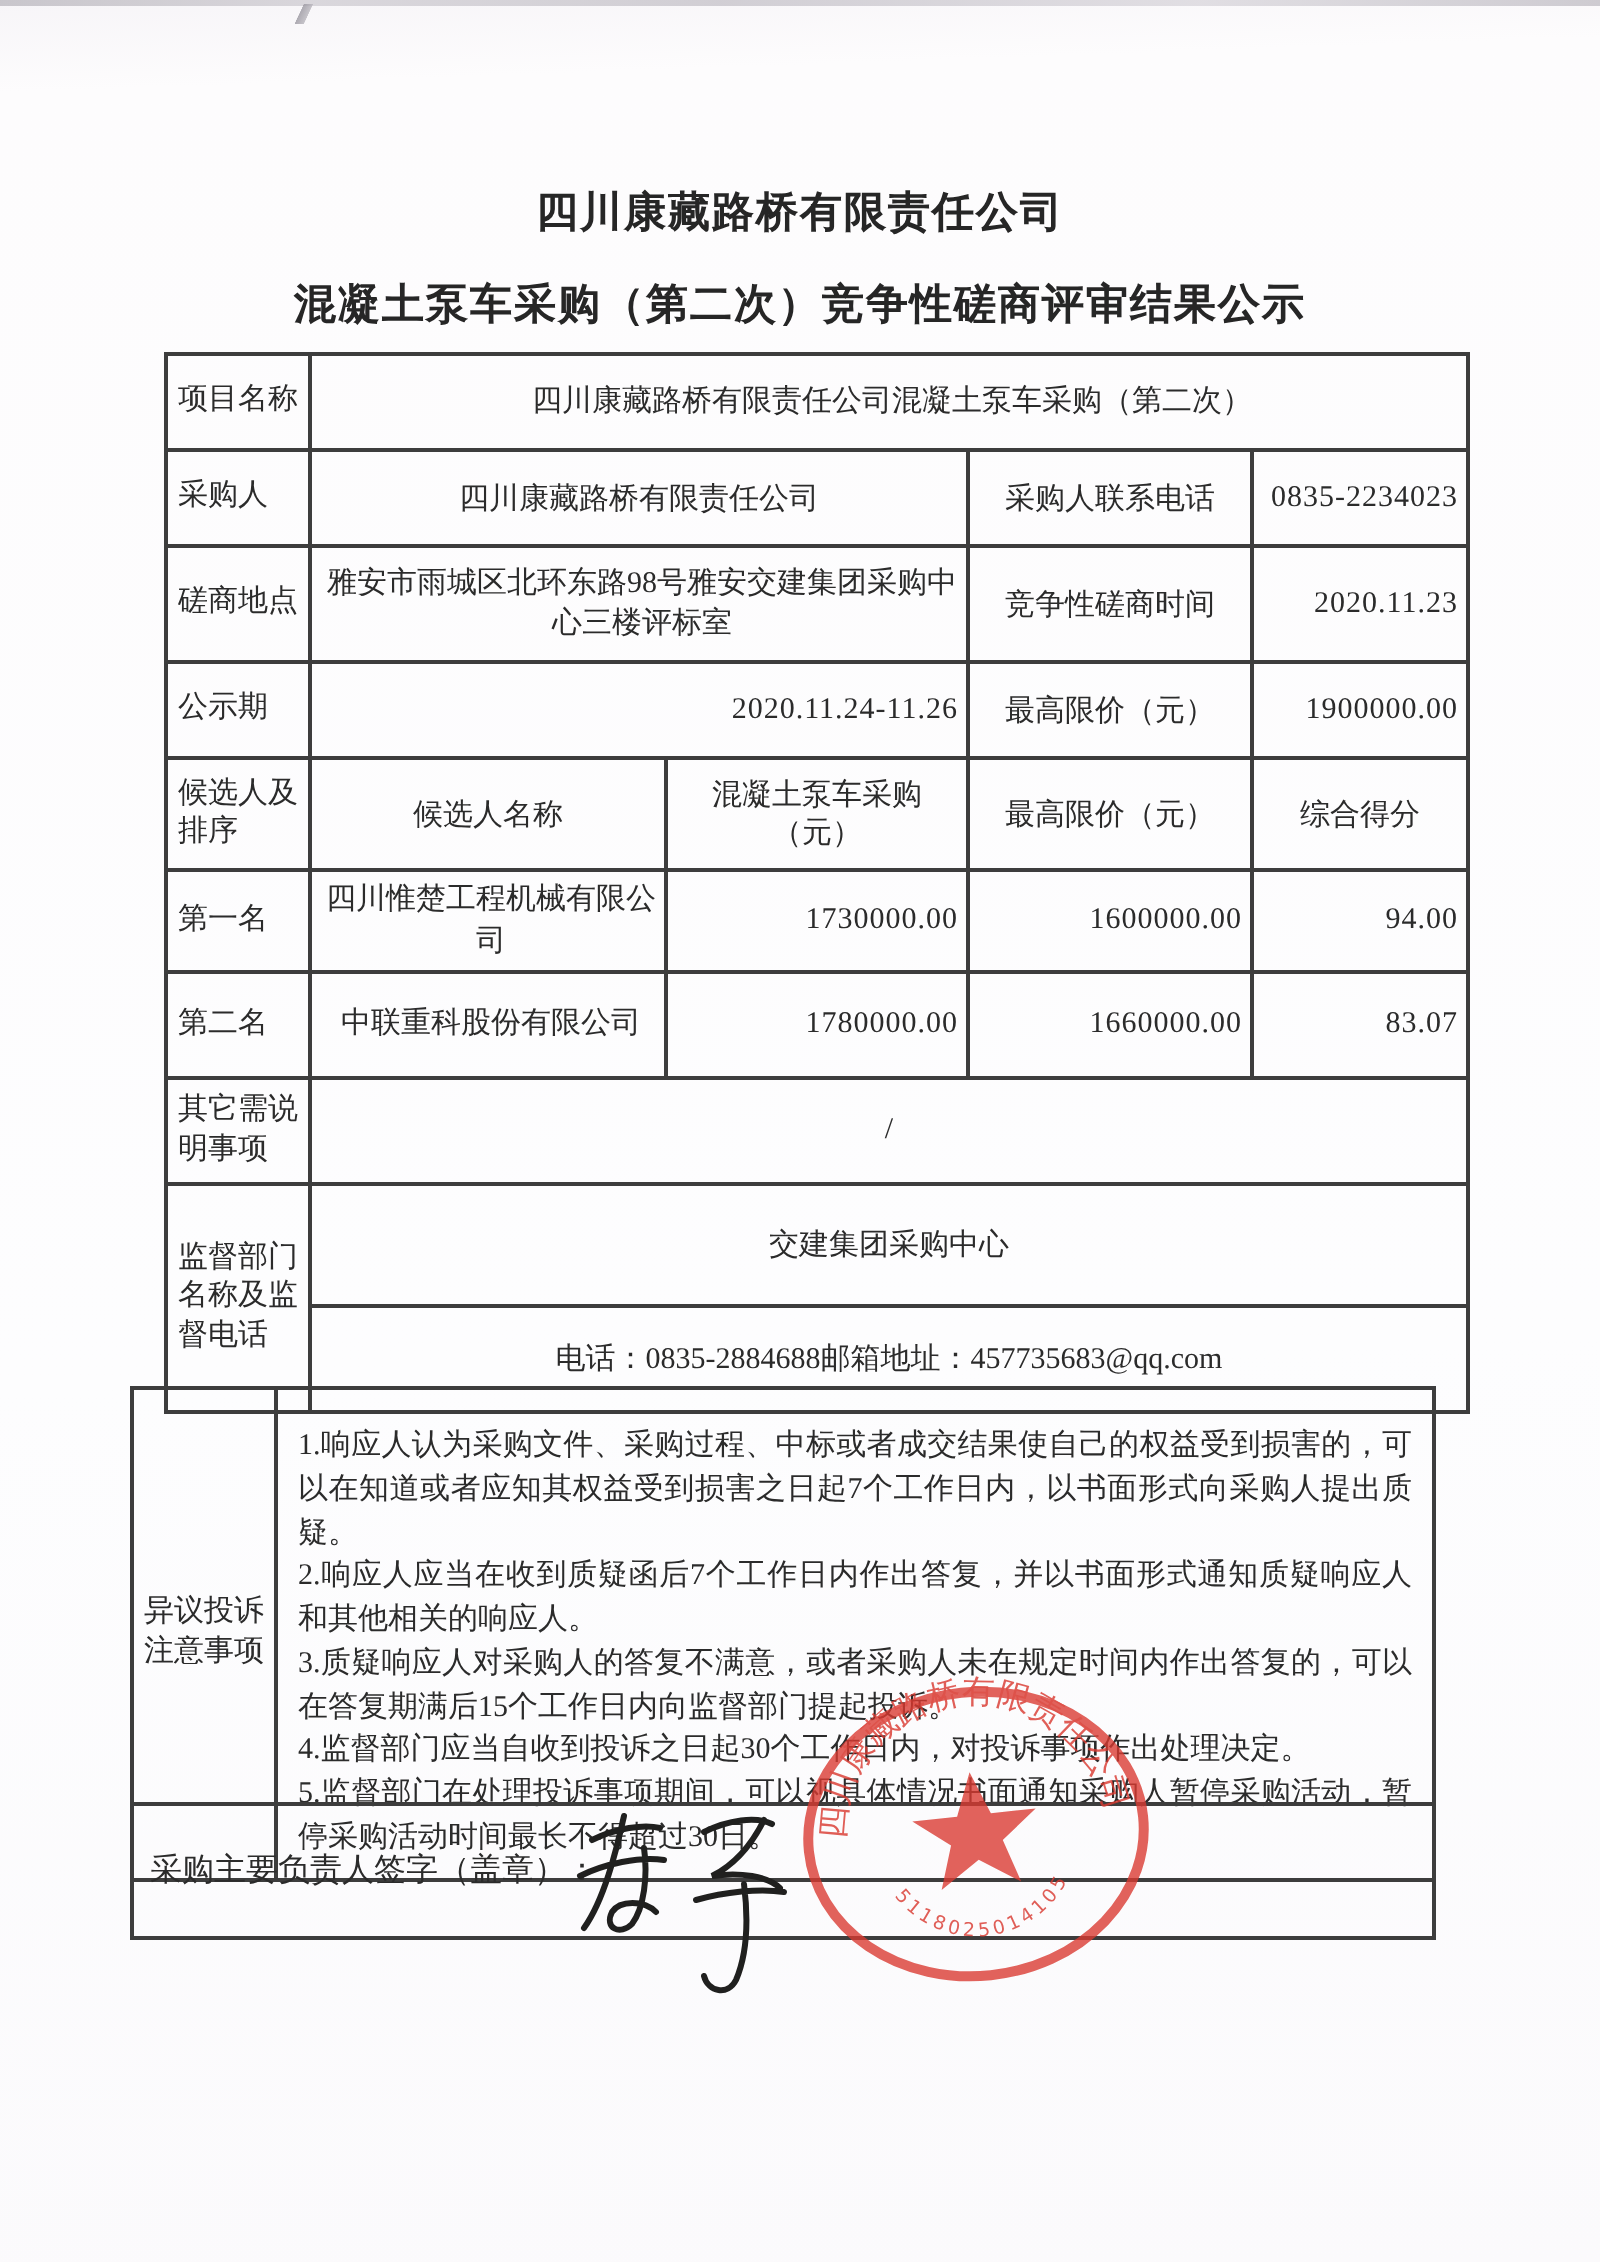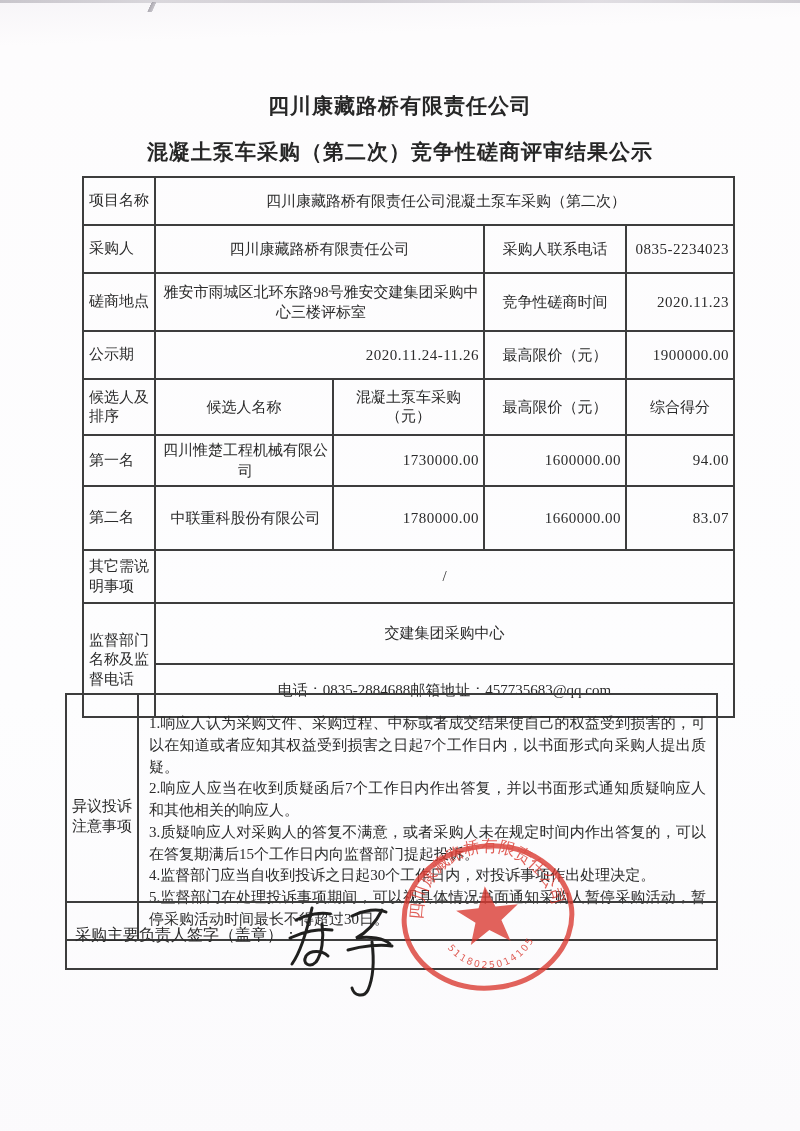--- a/index.html
+++ b/index.html
@@ -113,21 +113,21 @@
       <td class="ctr">最高限价（元）</td>
       <td class="ctr">综合得分</td>
     </tr>
     <tr style="height:51px">
       <td class="lbl">第一名</td>
       <td class="lft">四川惟楚工程机械有限公司</td>
       <td class="num">1730000.00</td>
       <td class="num">1600000.00</td>
       <td class="num">94.00</td>
     </tr>
-    <tr style="height:64px">
+    <tr style="height:53px">
       <td class="lbl">第二名</td>
       <td class="lft">中联重科股份有限公司</td>
       <td class="num">1780000.00</td>
       <td class="num">1660000.00</td>
       <td class="num">83.07</td>
     </tr>
     <tr style="height:53px">
       <td class="lbl">其它需说
 明事项</td>
       <td class="ctr" colspan="4">/</td>

